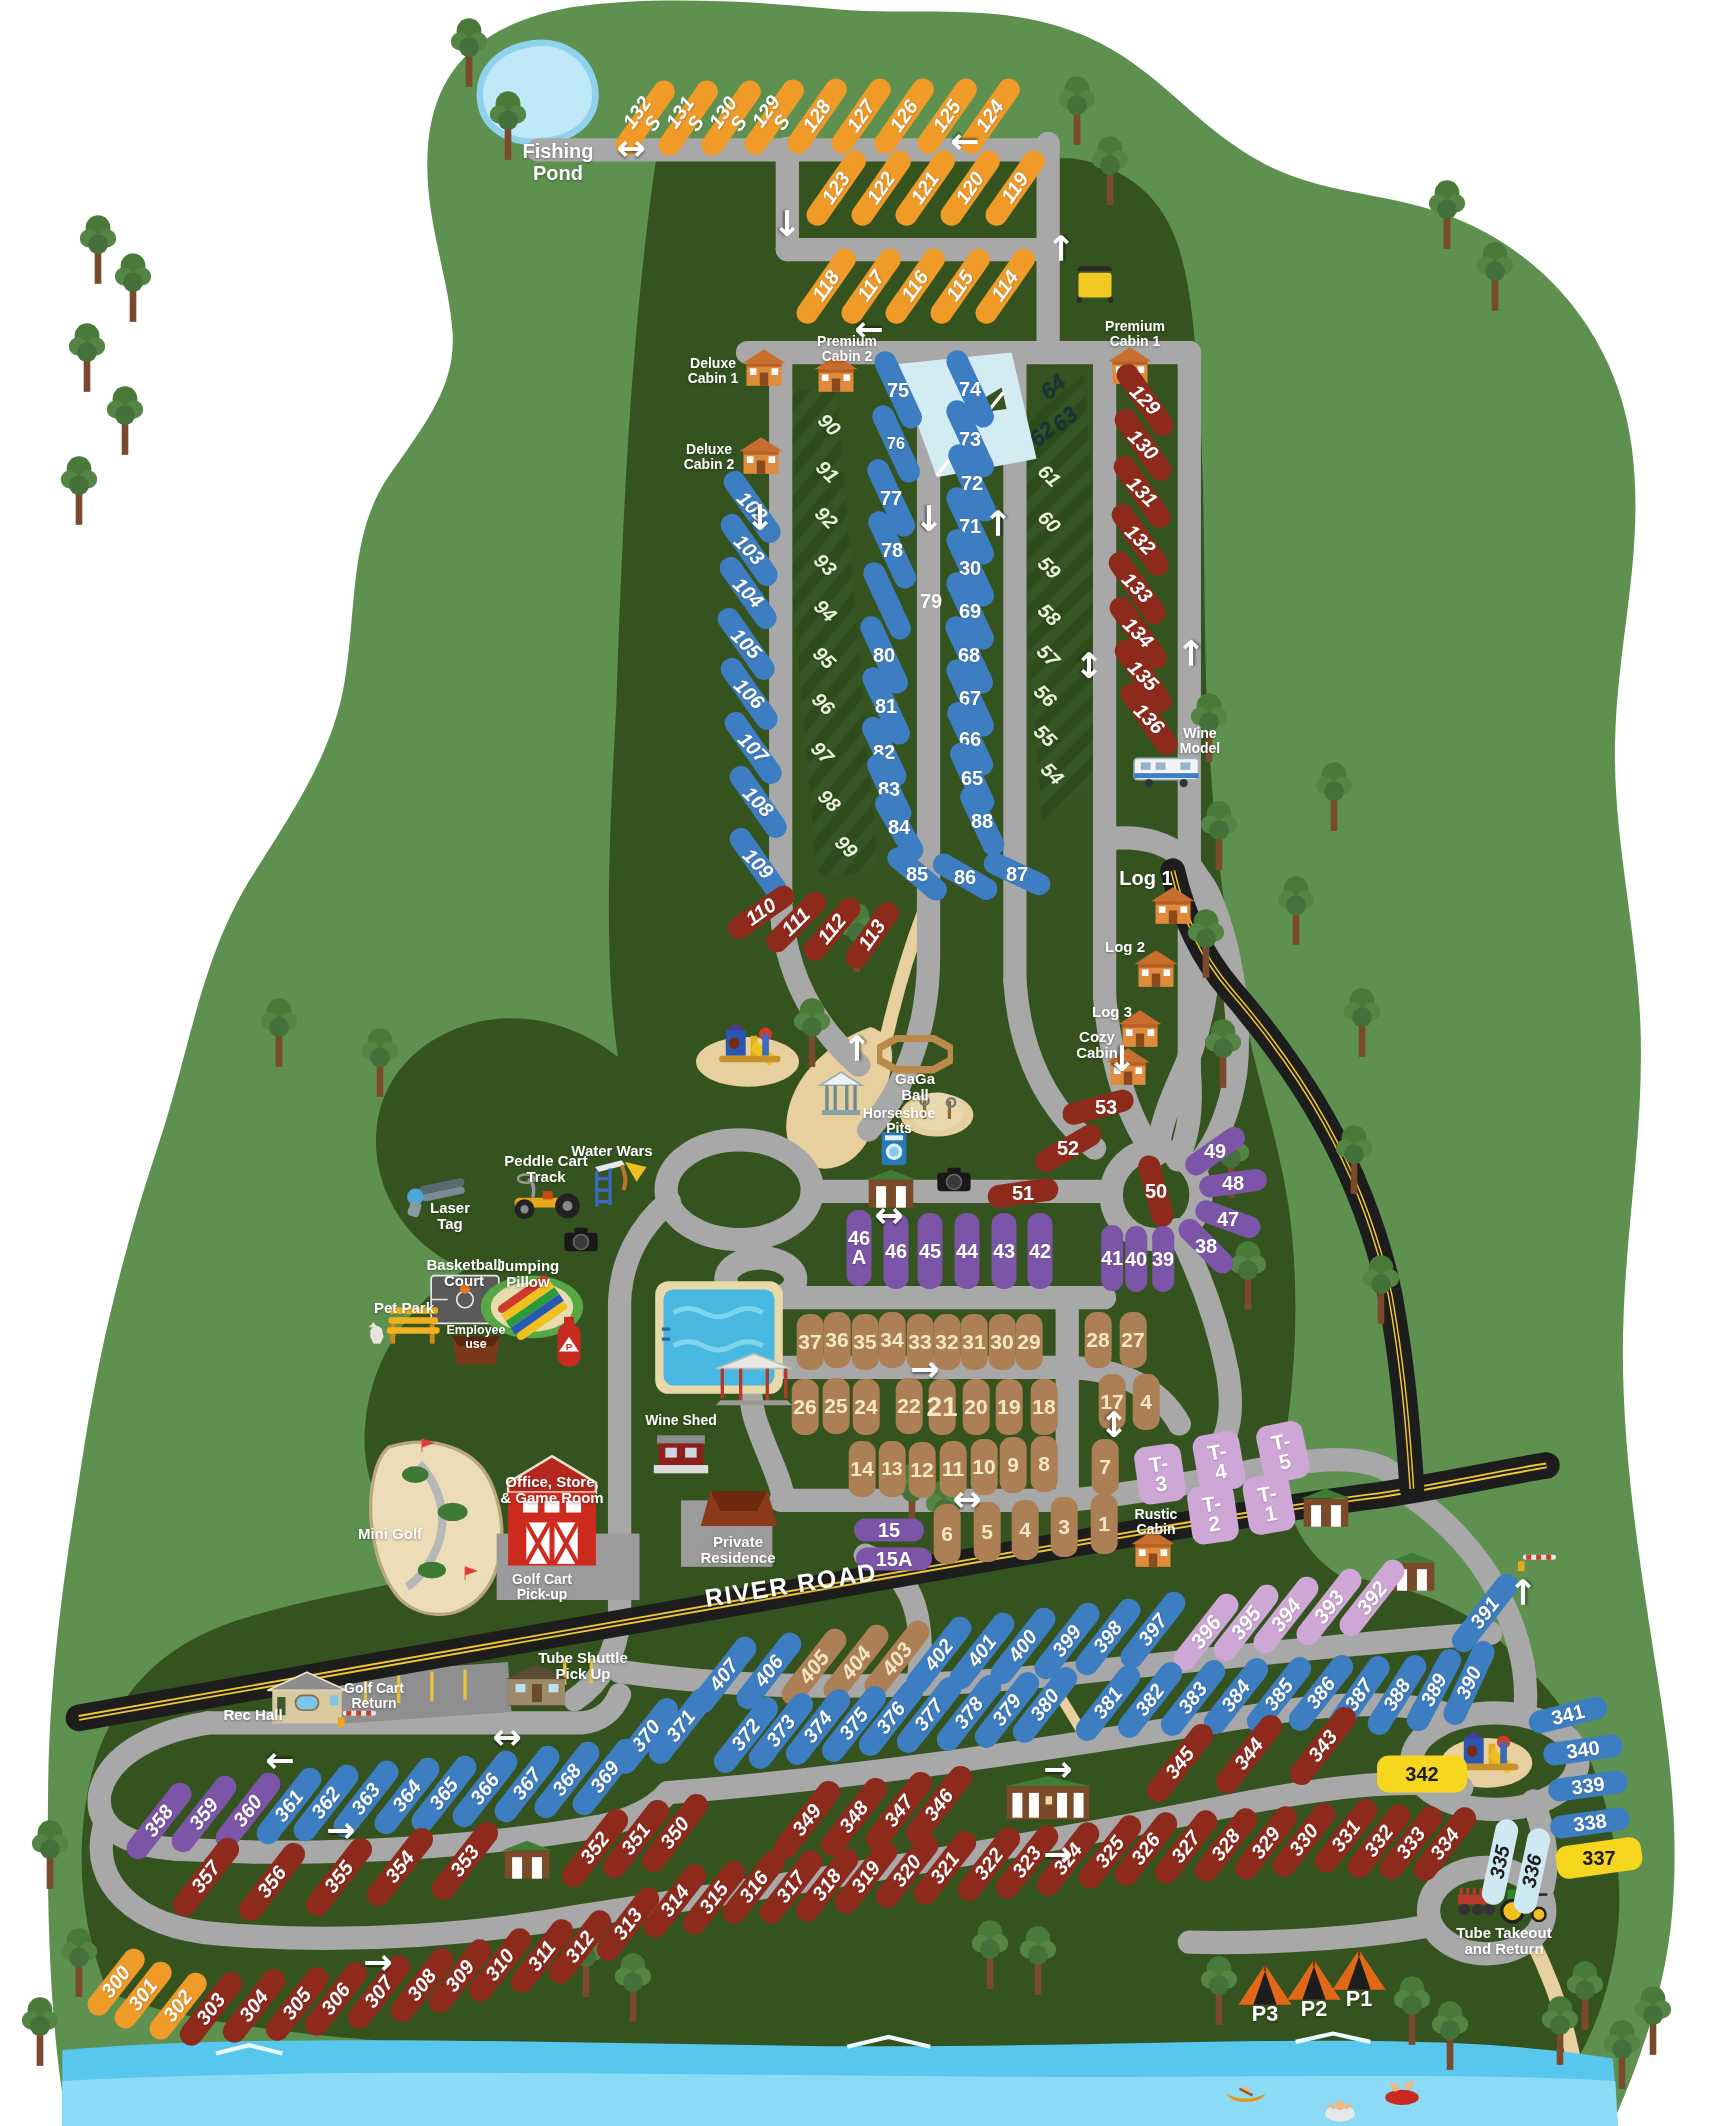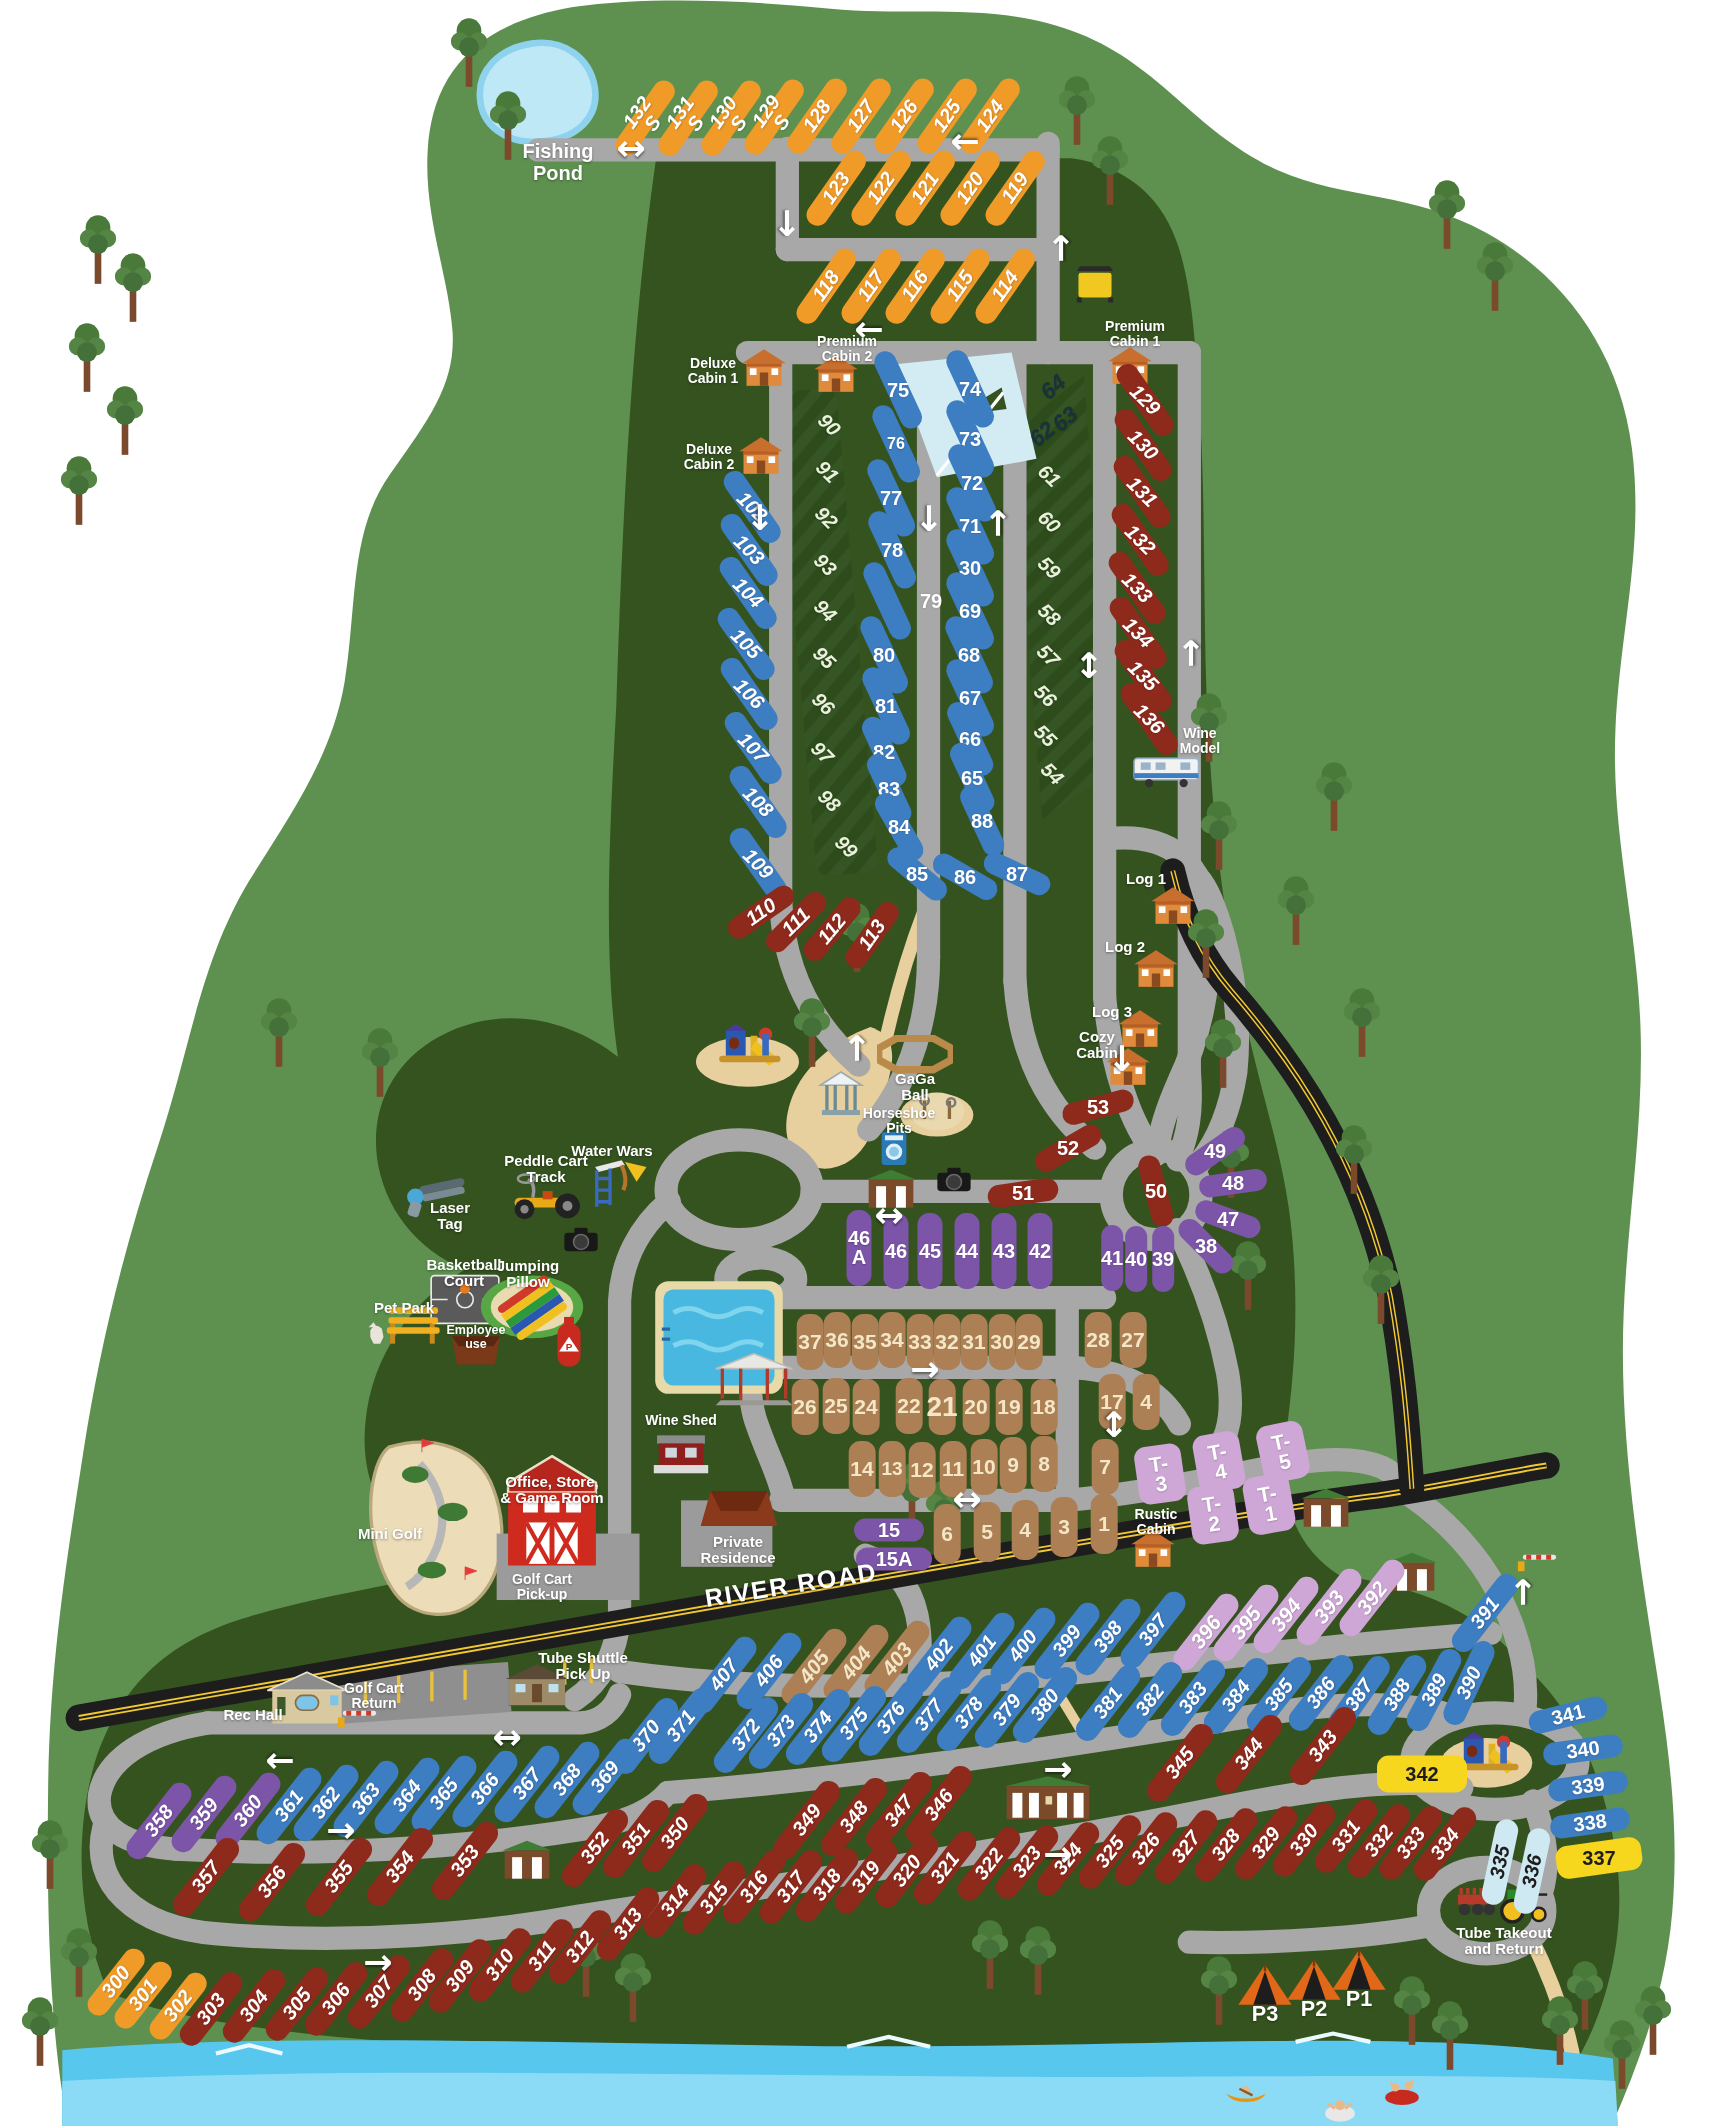--- a/index.html
+++ b/index.html
@@ -1094,21 +1094,21 @@
       <div class="site c-rd" style="left: 832px; top: 929px;">
         <div class="pill" style="width: 21.6px; height: 76px; transform: translate(-50%, -50%) rotate(40deg);"></div>
         <span class="num" style="transform: translate(-50%, -50%) rotate(-50deg); font-size: 20px; font-style: italic;">112</span>
       </div>
       <div class="site c-rd" style="left: 872px; top: 935px;">
         <div class="pill" style="width: 21.6px; height: 76px; transform: translate(-50%, -50%) rotate(35deg);"></div>
         <span class="num" style="transform: translate(-50%, -50%) rotate(-55deg); font-size: 20px; font-style: italic;">113</span>
       </div>
       <div class="site c-rd" style="left: 1098px; top: 1107px;">
         <div class="pill" style="width: 73px; height: 21.6px; transform: translate(-50%, -50%) rotate(-15deg);"></div>
-        <span class="num" style="transform: translate(-50%, -50%) rotate(0deg); font-size: 20px;">53</span>
+        <span class="num" style="transform: translate(-50%, -50%) rotate(0deg); font-size: 20px; margin-left: 8px;">53</span>
       </div>
       <div class="site c-rd" style="left: 1068px; top: 1148px;">
         <div class="pill" style="width: 73px; height: 21.6px; transform: translate(-50%, -50%) rotate(-30deg);"></div>
         <span class="num" style="transform: translate(-50%, -50%) rotate(0deg); font-size: 20px;">52</span>
       </div>
       <div class="site c-rd" style="left: 1023px; top: 1193px;">
         <div class="pill" style="width: 71px; height: 23px; transform: translate(-50%, -50%) rotate(-8deg);"></div>
         <span class="num" style="transform: translate(-50%, -50%) rotate(0deg); font-size: 20px;">51</span>
       </div>
       <div class="site c-rd" style="left: 1156px; top: 1191px;">
@@ -1771,21 +1771,21 @@
       <div class="maplabel" style="left: 713px; top: 371px; font-size: 14px; transform: translate(-50%, -50%) rotate(0deg);">Deluxe
 Cabin 1</div>
       <div class="maplabel" style="left: 709px; top: 457px; font-size: 14px; transform: translate(-50%, -50%) rotate(0deg);">Deluxe
 Cabin 2</div>
       <div class="maplabel" style="left: 847px; top: 349px; font-size: 14px; transform: translate(-50%, -50%) rotate(0deg);">Premium
 Cabin 2</div>
       <div class="maplabel" style="left: 1135px; top: 334px; font-size: 14px; transform: translate(-50%, -50%) rotate(0deg);">Premium
 Cabin 1</div>
       <div class="maplabel" style="left: 1200px; top: 741px; font-size: 14px; transform: translate(-50%, -50%) rotate(0deg);">Wine
 Model</div>
-      <div class="maplabel" style="left: 1146px; top: 879px; font-size: 15px; transform: translate(-50%, -50%) rotate(0deg);">Log 1</div>
+      <div class="maplabel" style="left: 1146px; top: 879px; font-size: 20px; transform: translate(-50%, -50%) rotate(0deg);">Log 1</div>
       <div class="maplabel" style="left: 1125px; top: 947px; font-size: 15px; transform: translate(-50%, -50%) rotate(0deg);">Log 2</div>
       <div class="maplabel" style="left: 1112px; top: 1012px; font-size: 15px; transform: translate(-50%, -50%) rotate(0deg);">Log 3</div>
       <div class="maplabel" style="left: 1097px; top: 1045px; font-size: 15px; transform: translate(-50%, -50%) rotate(0deg);">Cozy
 Cabin</div>
       <div class="maplabel" style="left: 915px; top: 1087px; font-size: 15px; transform: translate(-50%, -50%) rotate(0deg);">GaGa
 Ball</div>
       <div class="maplabel" style="left: 899px; top: 1121px; font-size: 14px; transform: translate(-50%, -50%) rotate(0deg);">Horseshoe
 Pits</div>
       <div class="maplabel" style="left: 612px; top: 1151px; font-size: 15px; transform: translate(-50%, -50%) rotate(0deg);">Water Wars</div>
       <div class="maplabel" style="left: 546px; top: 1169px; font-size: 15px; transform: translate(-50%, -50%) rotate(0deg);">Peddle Cart

